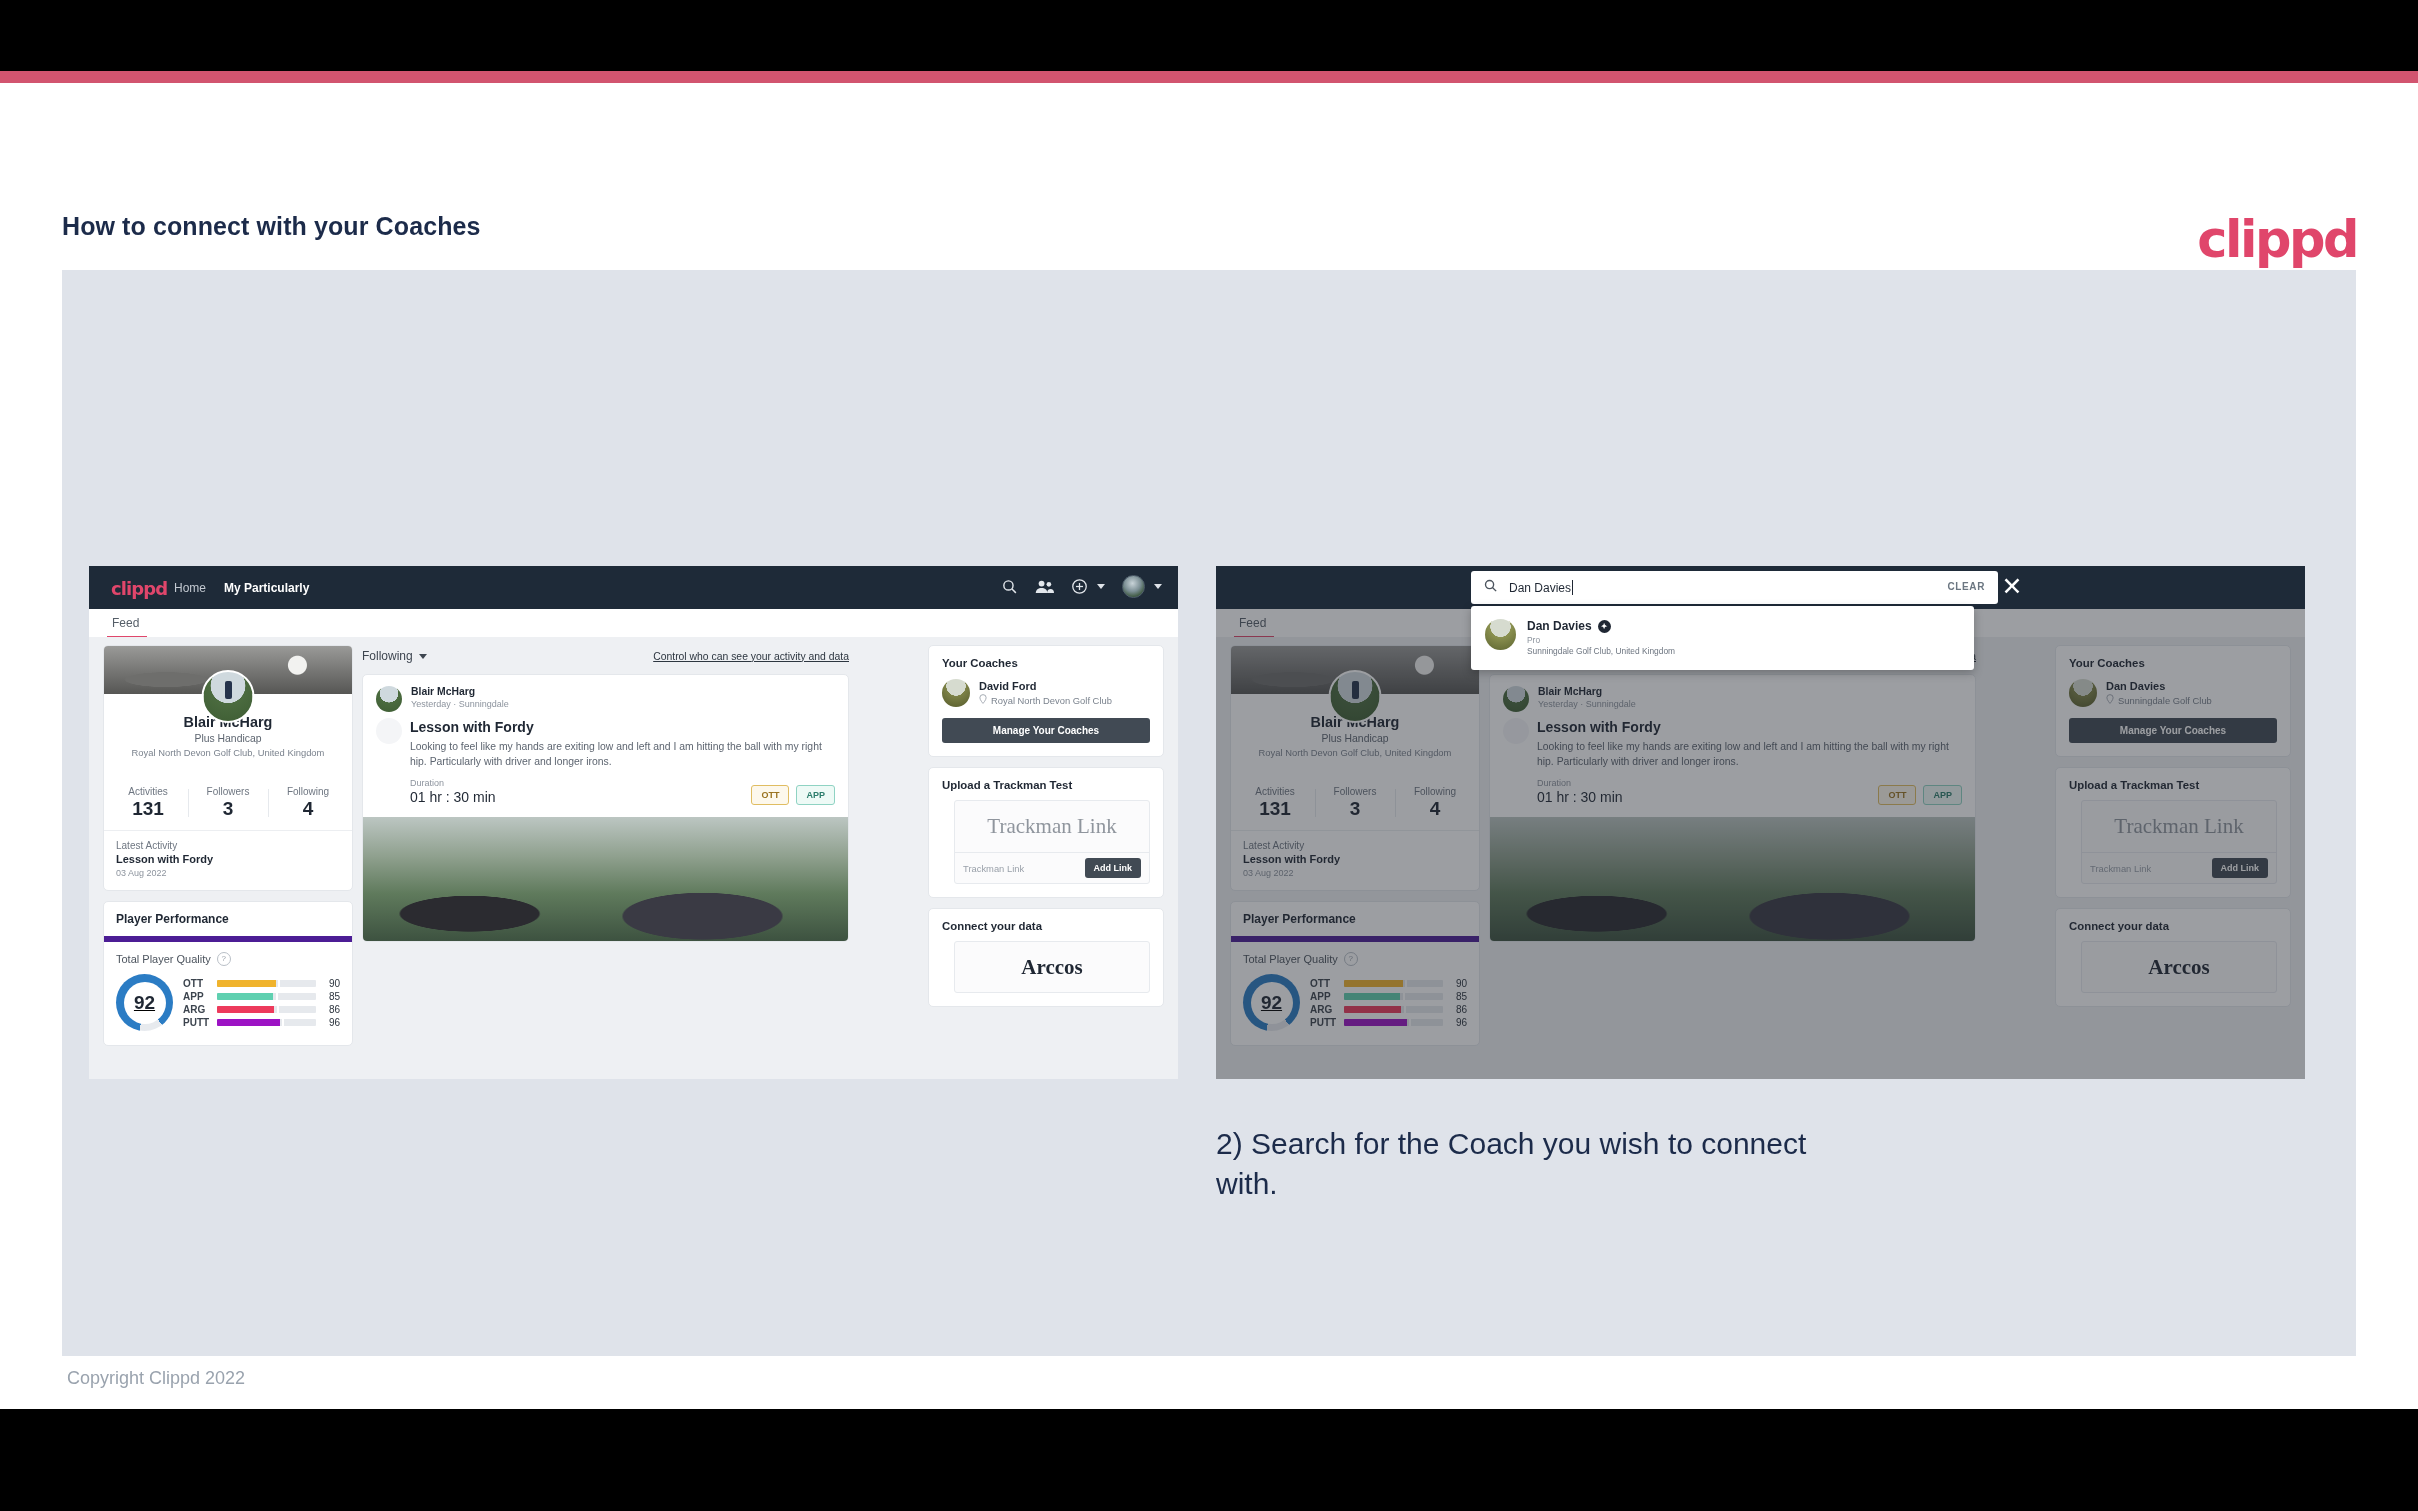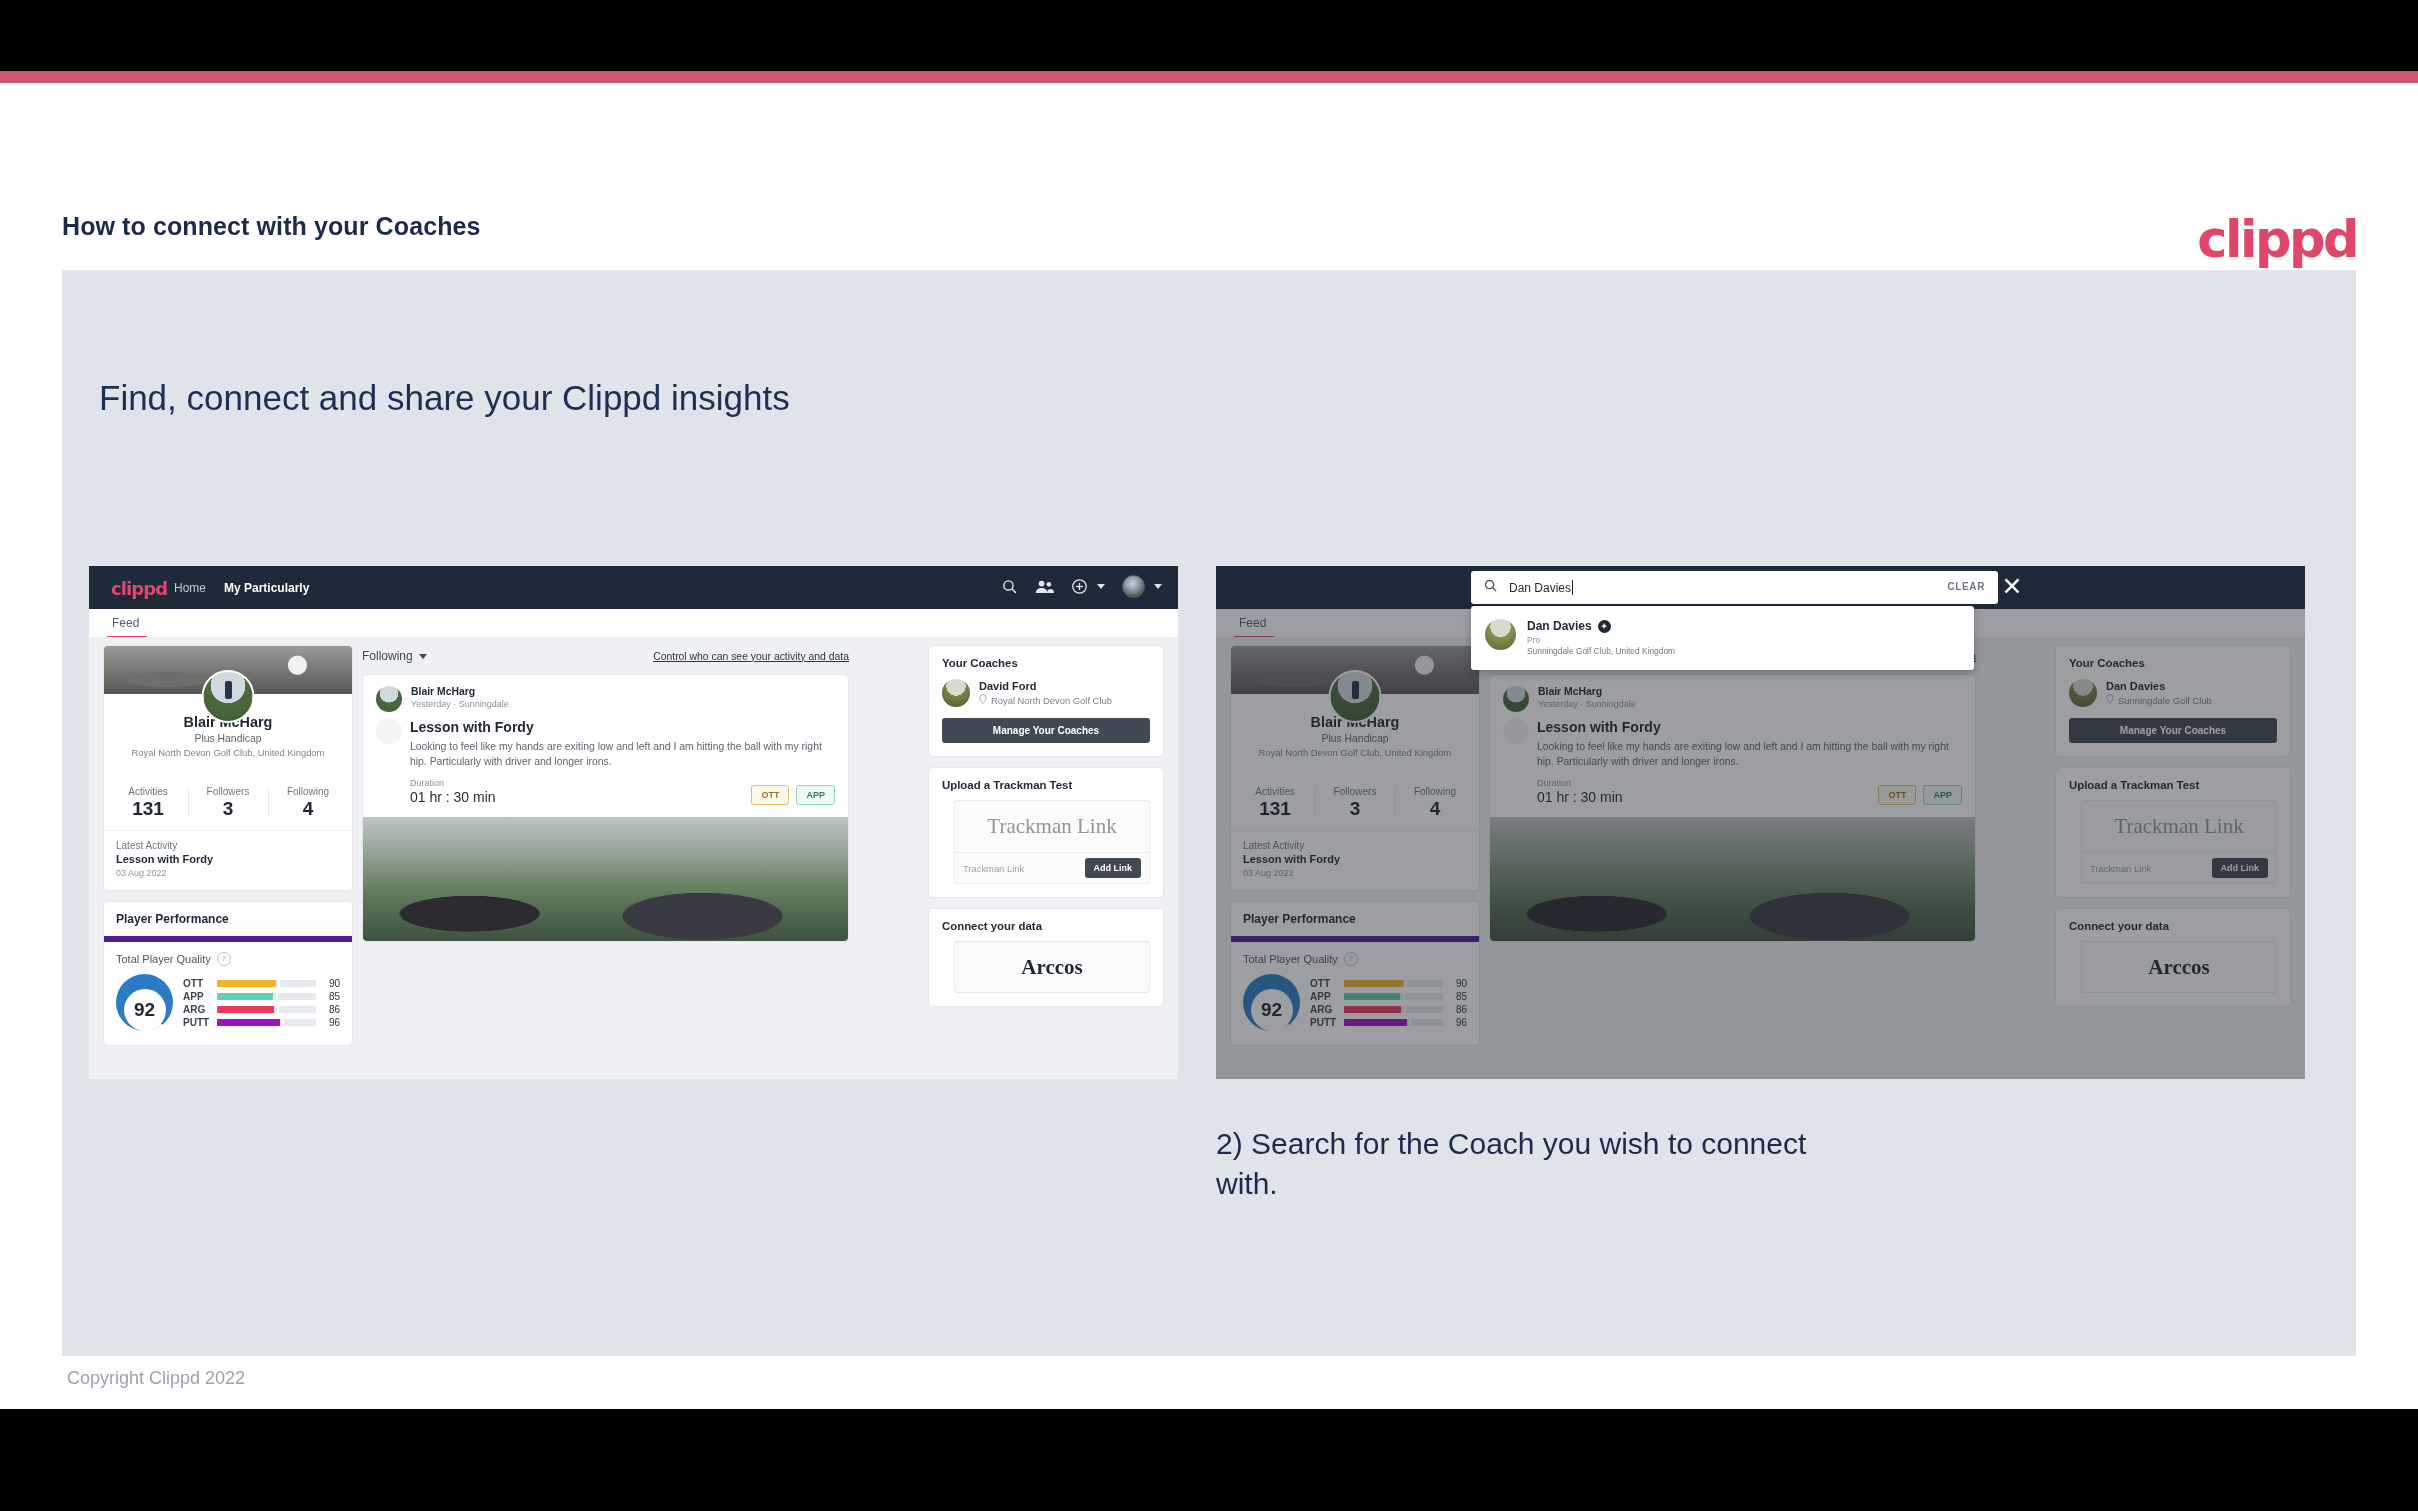--- a/index.html
+++ b/index.html
@@ -79,21 +79,21 @@
   .latest-d{font-size:9px;color:#8d949e;margin-top:3px;}
 
   .perf-card{position:relative;margin-top:10px;width:248px;background:#fff;border:1px solid #e4e7eb;border-radius:5px;overflow:hidden;}
   .perf-h{font-size:12px;font-weight:700;color:#1f2733;padding:10px 12px;border-bottom:6px solid #4c1d95;}
   .perf-body{padding:10px 12px 14px;}
   .tpq-row{display:flex;align-items:center;font-size:11px;color:#4c545e;}
   .qmark{width:12px;height:12px;border-radius:50%;border:1px solid #b9bfc7;color:#9aa1aa;font-size:8px;line-height:11px;text-align:center;margin-left:6px;}
   .gauge-wrap{display:flex;align-items:center;margin-top:8px;}
   .gauge{width:57px;height:57px;border-radius:50%;
      background:conic-gradient(from 190deg,#2b7cc4 0 312deg,#e7eaee 312deg 360deg);
-     display:flex;align-items:flex-end;justify-content:center;flex:none;}
+     display:flex;align-items:center;justify-content:center;flex:none;text-decoration:underline;}
   .gauge-in{width:42px;height:42px;border-radius:50%;background:#fff;display:flex;align-items:center;justify-content:center;
      font-size:19px;font-weight:700;color:#1f2733;}
   .bars{flex:1;margin-left:10px;}
   .bar-row{display:flex;align-items:center;height:13px;}
   .bar-lbl{width:34px;font-size:10px;font-weight:600;color:#3c444e;}
   .bar-track{flex:1;height:7px;background:#e6e9ed;border-radius:1px;position:relative;overflow:hidden;}
   .bar-fill{position:absolute;left:0;top:0;bottom:0;}
   .bar-tick{position:absolute;top:-2px;width:1.5px;height:11px;background:#fff;}
   .bar-val{width:24px;text-align:right;font-size:10px;font-weight:400;color:#2b333d;}
 
@@ -170,21 +170,20 @@
   <div class="letterbox-top"></div>
   <div class="accent-stripe"></div>
 
   <div class="slide-header">
     <div class="hdr-kicker">How to connect with your Coaches</div>
     <div class="brand-logo">clippd</div>
     <div class="hdr-rule"></div>
   </div>
 
   <div class="panel"></div>
-  <div class="title-sub">Find, connect and share your Clippd insights</div>
 
   <div class="shot shot1">
 
     <div class="app-nav">
       <div class="nav-logo">clippd</div>
       <div class="nav-link" style="left:85px">Home</div>
       <div class="nav-link active" style="left:135px">My Particularly</div>
       <div class="nav-icons">
         <span>
           <svg width="17" height="17" viewBox="0 0 24 24" fill="none" stroke="#e3e7ec" stroke-width="2">

